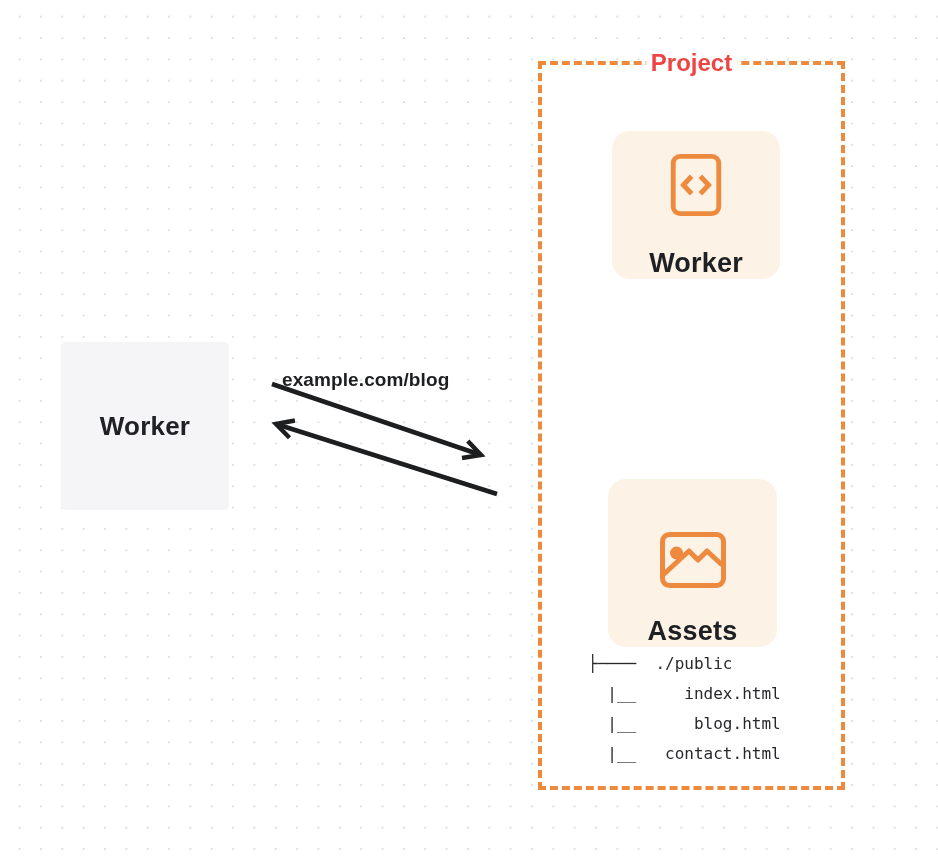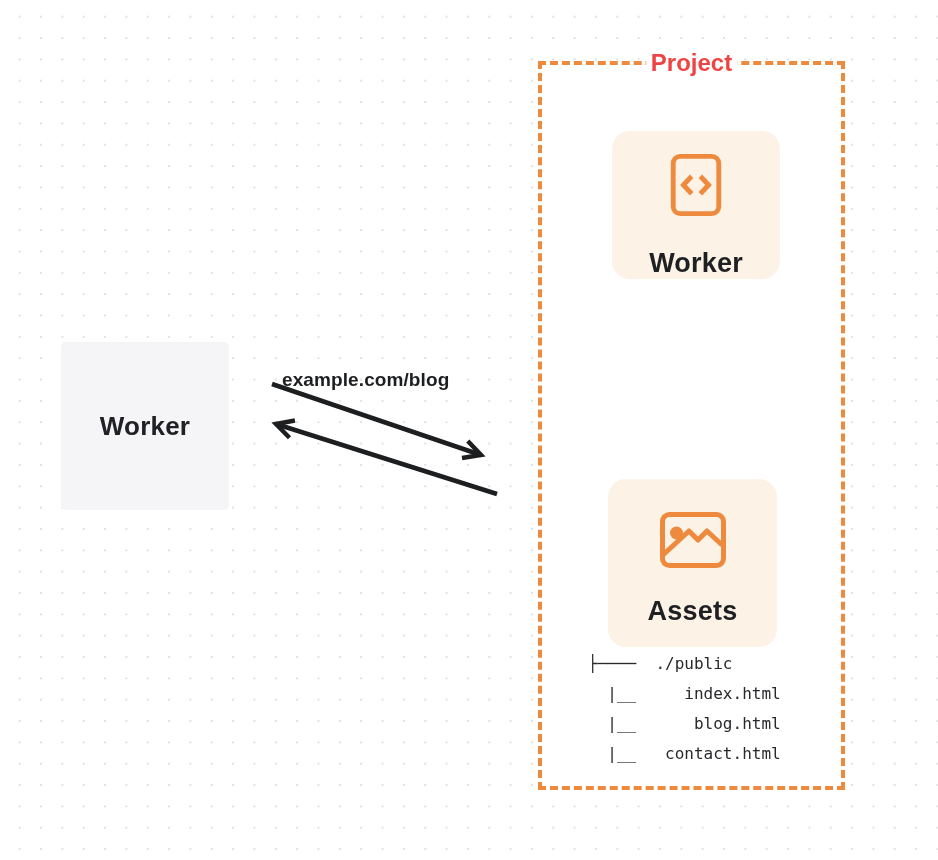--- a/index.html
+++ b/index.html
@@ -61,21 +61,21 @@
   }
 
   
   .card {
     position: absolute;
     background: #fcf2e5;
     border-radius: 18px;
     display: flex; flex-direction: column; align-items: center;
   }
   .worker-card { left: 70px; top: 66px;  width: 168px; height: 148px; justify-content: flex-end; }
-  .assets-card { left: 66px; top: 414px; width: 169px; height: 168px; }
+  .assets-card { left: 66px; top: 414px; width: 169px; height: 168px; justify-content: flex-end; }
   .worker-card .icon { margin-top: 23px; }
   .assets-card .icon { margin-top: 33px; }
   .worker-card .card-label { margin-top: 32px; }
   .assets-card .card-label { margin-top: 28px; }
   .card-label {
     font-size: 27px; font-weight: bold; color: #1f2023; letter-spacing: 0.2px;
   }
 
   
   .file-tree {

